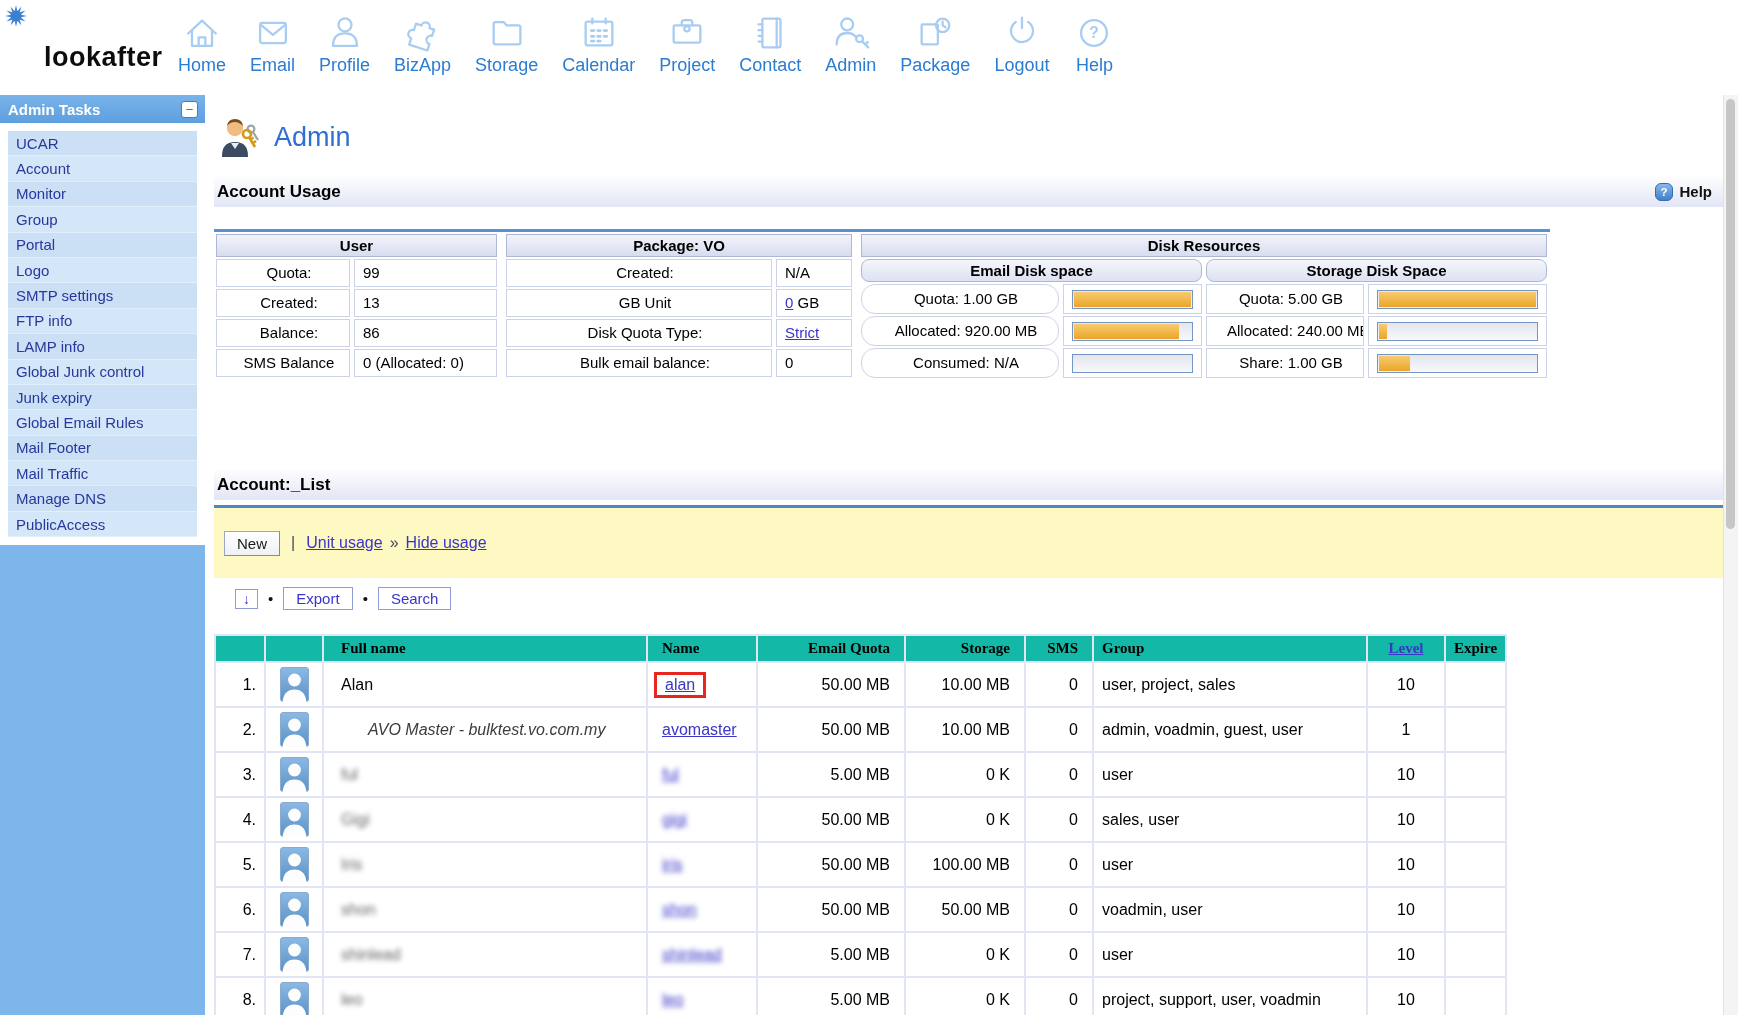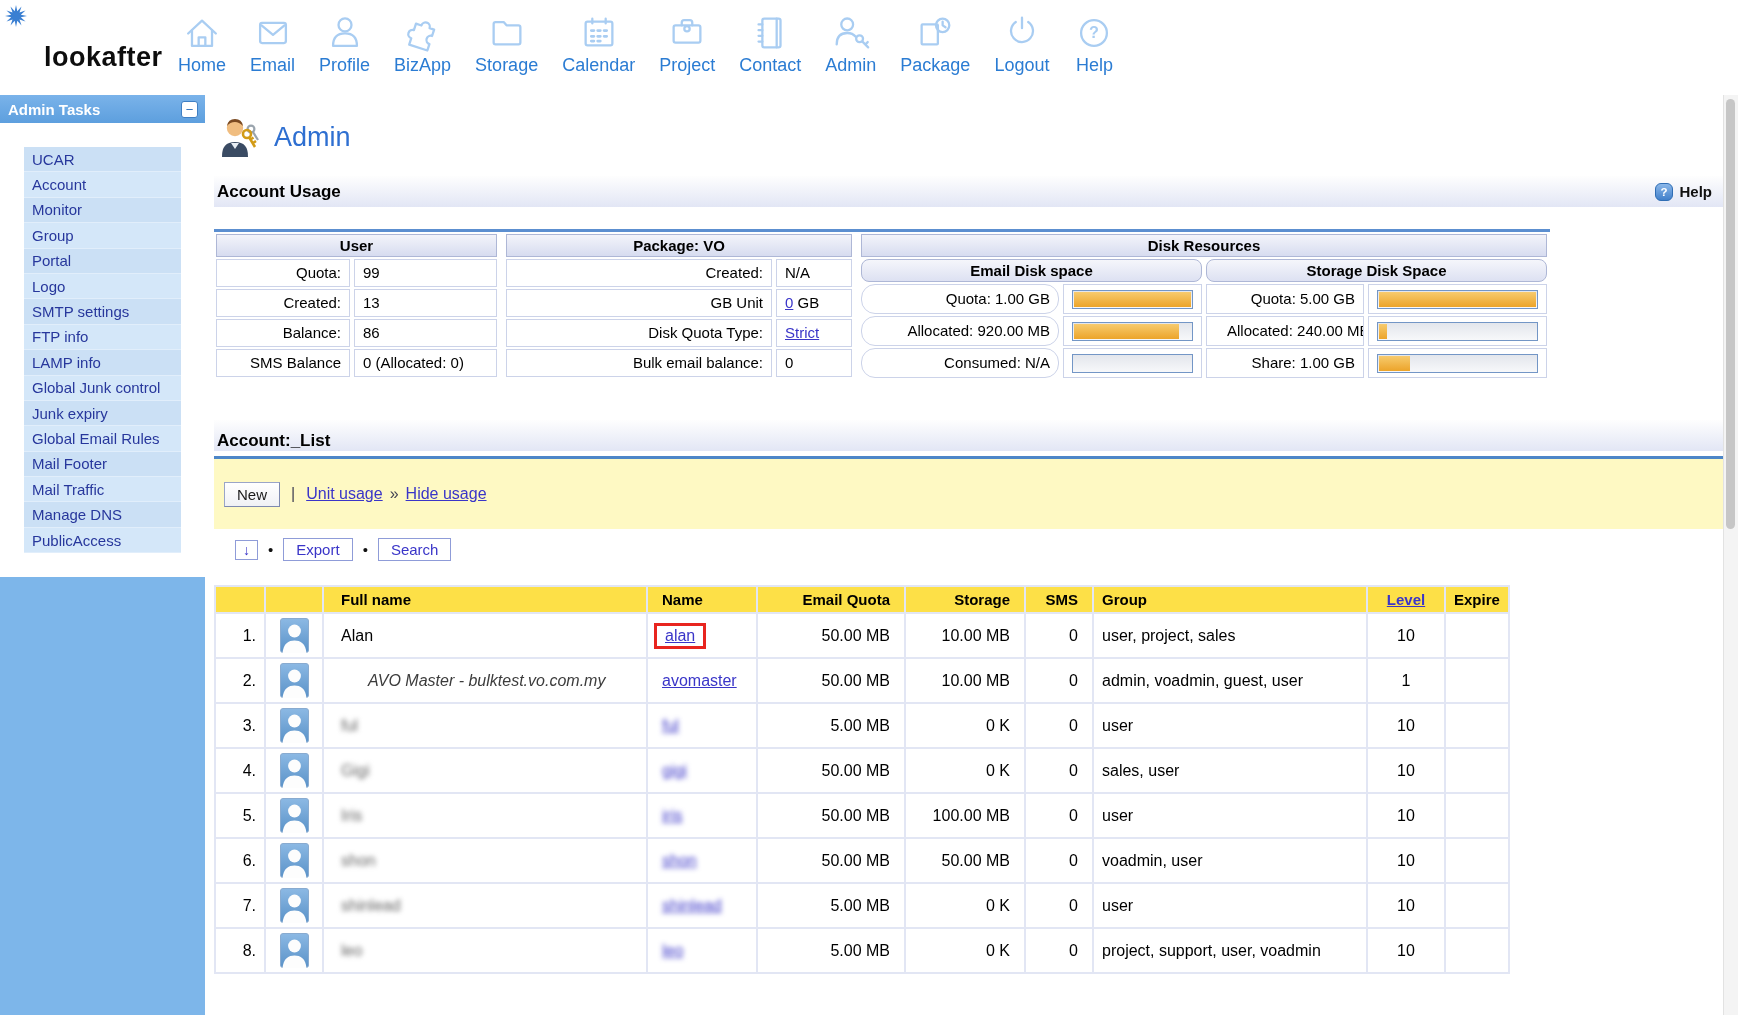--- a/index.html
+++ b/index.html
@@ -17,21 +17,21 @@
   .nav-item .icn svg{width:42px;height:42px;display:block;}
   .nav-item .lbl{font-size:18px;color:#2b7cd3;margin-top:1px;white-space:nowrap;}
 
   
   .sidebar{position:absolute;left:0;top:95px;width:205px;bottom:0;display:flex;flex-direction:column;}
   .sb-head{height:28px;background:linear-gradient(#7ab3ea,#5d9fde);color:#fff;font-weight:bold;font-size:15px;
            display:flex;align-items:center;justify-content:space-between;padding:0 7px 0 8px;flex:0 0 auto;}
   .sb-collapse{width:17px;height:17px;background:#fff;border:1px solid #3f7fc4;border-radius:3px;color:#2a6db8;
            font-size:13px;line-height:1;display:flex;align-items:center;justify-content:center;padding:0;cursor:pointer;
            font-family:inherit;}
-  .sb-items{list-style:none;margin:16px;padding:8px;flex:0 0 auto;}
+  .sb-items{list-style:none;margin:0;padding:8px;flex:0 0 auto;}
   .sb-items li{height:24.4px;display:flex;align-items:center;padding-left:8px;font-size:15px;color:#27379c;
            background:#cbe0f5;border-bottom:1px solid #e1eefb;cursor:pointer;}
   .sb-items li:nth-child(even){background:#d4e7f9;}
   .sb-fill{flex:1;background:#7db6ea;}
 
   
   .content{position:absolute;left:205px;top:95px;right:14px;bottom:0;background:#fff;padding-left:9px;overflow:hidden;}
 
   .page-title-row{margin-top:20px;display:flex;align-items:center;}
   .admin-icon svg{width:46px;height:44px;display:block;}
@@ -48,57 +48,57 @@
   .u-sec{display:flex;flex-direction:column;}
   .u-user{width:285px;}
   .u-package{width:350px;margin-left:5px;}
   .u-disk{width:690px;margin-left:5px;}
   .u-head,.u-subhead{height:21px;line-height:21px;text-align:center;font-weight:bold;font-size:15px;
            background:linear-gradient(#f3f4fa,#d7dcf0);border:1px solid #aeb7d6;margin:1px 2px;}
   .u-subhead{background:linear-gradient(#f5f6fb,#dde1f2);border-radius:8px;}
   .u-row{display:flex;}
   .u-cell{height:26px;line-height:26px;background:#fff;border:1px solid #ccd3e9;margin:1px 2px;
           font-size:15px;padding:0 8px;white-space:nowrap;overflow:hidden;}
-  .u-label{text-align:right;padding-left:20px;}
+  .u-label{text-align:center;padding-left:20px;}
   .u-value{flex:1;text-align:left;}
   .u-user .u-label{width:104px;}
   .u-package .u-label{width:236px;}
   .disk-cols{display:flex;}
   .disk-col{flex:1;display:flex;flex-direction:column;}
   .u-disk .u-cell{height:28px;line-height:28px;}
   .col-email .u-label{width:168px;border-radius:14px;}
   .col-storage .u-label{width:128px;}
   .u-barcell{flex:1;display:flex;align-items:center;}
   .bar{flex:1;height:15px;border:1px solid #7396c6;background:linear-gradient(#e3e6ec,#f7f8fa);padding:1px;}
   .bar .fill{height:100%;background:linear-gradient(#f7cb6e,#eca42a);}
   .lnk{color:#3a35c8;text-decoration:underline;cursor:pointer;}
 
   
-  .band2{margin-top:41px;align-items:flex-end;}
+  .band2{margin-top:90px;}
   .blue-rule{margin-top:5px;height:3px;background:#4d86c8;}
   .lav-panel{height:70px;background:#fef9c3;display:flex;align-items:center;padding-left:10px;font-size:16px;}
   .btn-new{background:linear-gradient(#fff,#f0f1f5);border:1px solid #9aa5c8;border-right-color:#7e8ab0;border-bottom-color:#7e8ab0;
            font-size:15px;color:#1a1a1a;padding:3px 12px;cursor:pointer;font-family:inherit;}
   .sep{color:#445;margin:0 11px;}
   .arrow{margin:0 7px;color:#445;}
   .lav-panel .lnk{font-size:16px;}
   .mini-toolbar{margin-top:9px;display:flex;align-items:center;padding-left:21px;}
   .box-btn{display:inline-block;border:1px solid #8f9cd8;background:#fff;color:#3a35c8;font-size:15px;
            padding:2px 12px;text-decoration:none;cursor:pointer;}
   .box-btn.sort{padding:1px 7px;font-size:14px;text-decoration:none;}
   .dot{color:#111;margin:0 10px;font-size:15px;}
 
   
   .acct-table{margin-top:24px;border-collapse:separate;border-spacing:2px;background:#e2e6f4;table-layout:fixed;font-size:16px;}
   .acct-table col.c1{width:48px}.acct-table col.c2{width:56px}.acct-table col.c3{width:322px}
   .acct-table col.c4{width:108px}.acct-table col.c5{width:146px}.acct-table col.c6{width:118px}
   .acct-table col.c7{width:66px}.acct-table col.c8{width:272px}.acct-table col.c9{width:76px}
   .acct-table col.c10{width:56px}
-  .acct-table th{background:#fde047;font-weight:bold;font-size:15px;height:25px;text-align:left;
-           box-sizing:border-box;padding:0 8px;overflow:hidden;}
+  .acct-table th{background:#14b8a6;font-weight:bold;font-size:15px;height:25px;text-align:left;
+           box-sizing:border-box;padding:0 8px;overflow:hidden;font-family:Liberation Serif, serif;}
   .acct-table td{background:#fff;height:43px;box-sizing:border-box;padding:0 8px;overflow:hidden;white-space:nowrap;}
   .acct-table th:nth-child(3),.acct-table td:nth-child(3){padding-left:17px;}
   .acct-table th:nth-child(4),.acct-table td:nth-child(4){padding-left:14px;}
   .acct-table th:nth-child(5),.acct-table td:nth-child(5),
   .acct-table th:nth-child(6),.acct-table td:nth-child(6),
   .acct-table th:nth-child(7),.acct-table td:nth-child(7){text-align:right;padding-right:14px;}
   .acct-table th:nth-child(9),.acct-table td:nth-child(9),
   .acct-table th:nth-child(10),.acct-table td:nth-child(10){text-align:center;}
   .td-num{text-align:right;padding-right:10px;}
   .td-av{text-align:center;}

